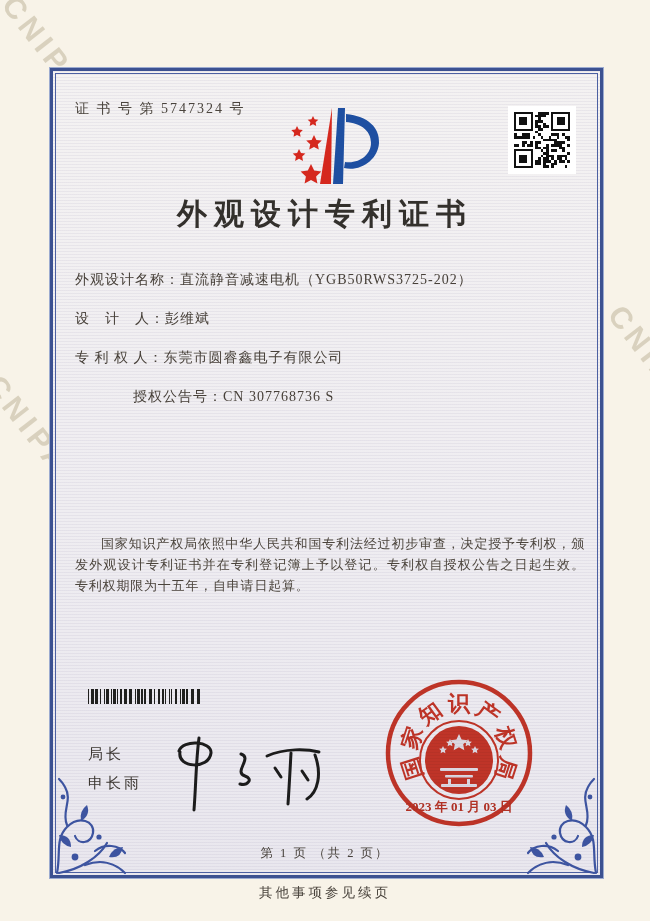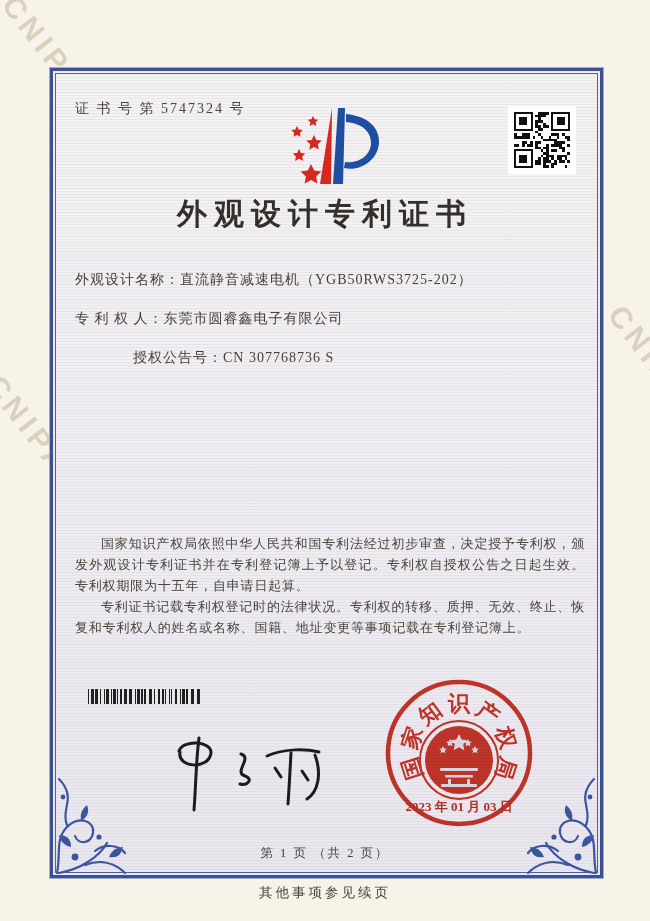--- a/index.html
+++ b/index.html
@@ -270,30 +270,32 @@
       </div>
     </div>
 
   <div class="title">外观设计专利证书</div>
 
   <div class="fields">
     <div class="field-row">
       <span class="lbl">外观设计名称：</span><span>直流静音减速电机（YGB50RWS3725-202）</span>
     </div>
     <div class="field-row">
+      <span class="lbl">设　计　人：</span><span>彭维斌</span>
+    </div>
+    <div class="field-row">
       <span class="lbl">专 利 权 人：</span><span>东莞市圆睿鑫电子有限公司</span>
     </div>
     <div class="field-row grant-row">
       <span class="pair right"><span>授权公告号：</span><span>CN 307768736 S</span></span>
     </div>
   </div>
 
   <div class="paras">
     <p>国家知识产权局依照中华人民共和国专利法经过初步审查，决定授予专利权，颁发外观设计专利证书并在专利登记簿上予以登记。专利权自授权公告之日起生效。专利权期限为十五年，自申请日起算。</p>
-    <p>专利证书记载专利权登记时的法律状况。专利权的转移、质押、无效、终止、恢复和专利权人的姓名或名称、国籍、地址变更等事项记载在专利登记簿上。</p>
   </div>
 
   <div class="barcode">
       <i style="width:1px;background:#20201e;"></i>
       <i style="width:2px;"></i>
       <i style="width:3px;background:#20201e;"></i>
       <i style="width:1px;"></i>
       <i style="width:3px;background:#20201e;"></i>
       <i style="width:2px;"></i>
       <i style="width:1px;background:#20201e;"></i>
@@ -343,20 +345,24 @@
       <i style="width:3px;background:#20201e;"></i>
       <i style="width:1px;"></i>
       <i style="width:2px;background:#20201e;"></i>
       <i style="width:3px;"></i>
       <i style="width:3px;background:#20201e;"></i>
       <i style="width:3px;"></i>
       <i style="width:3px;background:#20201e;"></i>
       <i style="width:3px;"></i>
     </div>
 
+  <div class="signer">
+    <div>局长</div>
+    <div>申长雨</div>
+  </div>
 
   <svg class="signature-svg" viewBox="0 0 178 88">
     <g fill="none" stroke="#1c1c1c" stroke-width="3" stroke-linecap="round" stroke-linejoin="round">
       <path d="M34 12 C31 34 31 58 29 84"></path>
       <path d="M15 26 C12 42 44 44 46 27 C47 15 18 13 14 25"></path>
       <path d="M76 28 C88 32 68 46 80 50 C89 53 82 60 75 58"></path>
       <path d="M102 30 C120 22 142 23 154 26"></path>
       <path d="M126 27 C125 45 124 64 123 78"></path>
       <path d="M150 29 C157 48 153 66 142 73"></path>
       <path d="M110 42 l6 9"></path>

